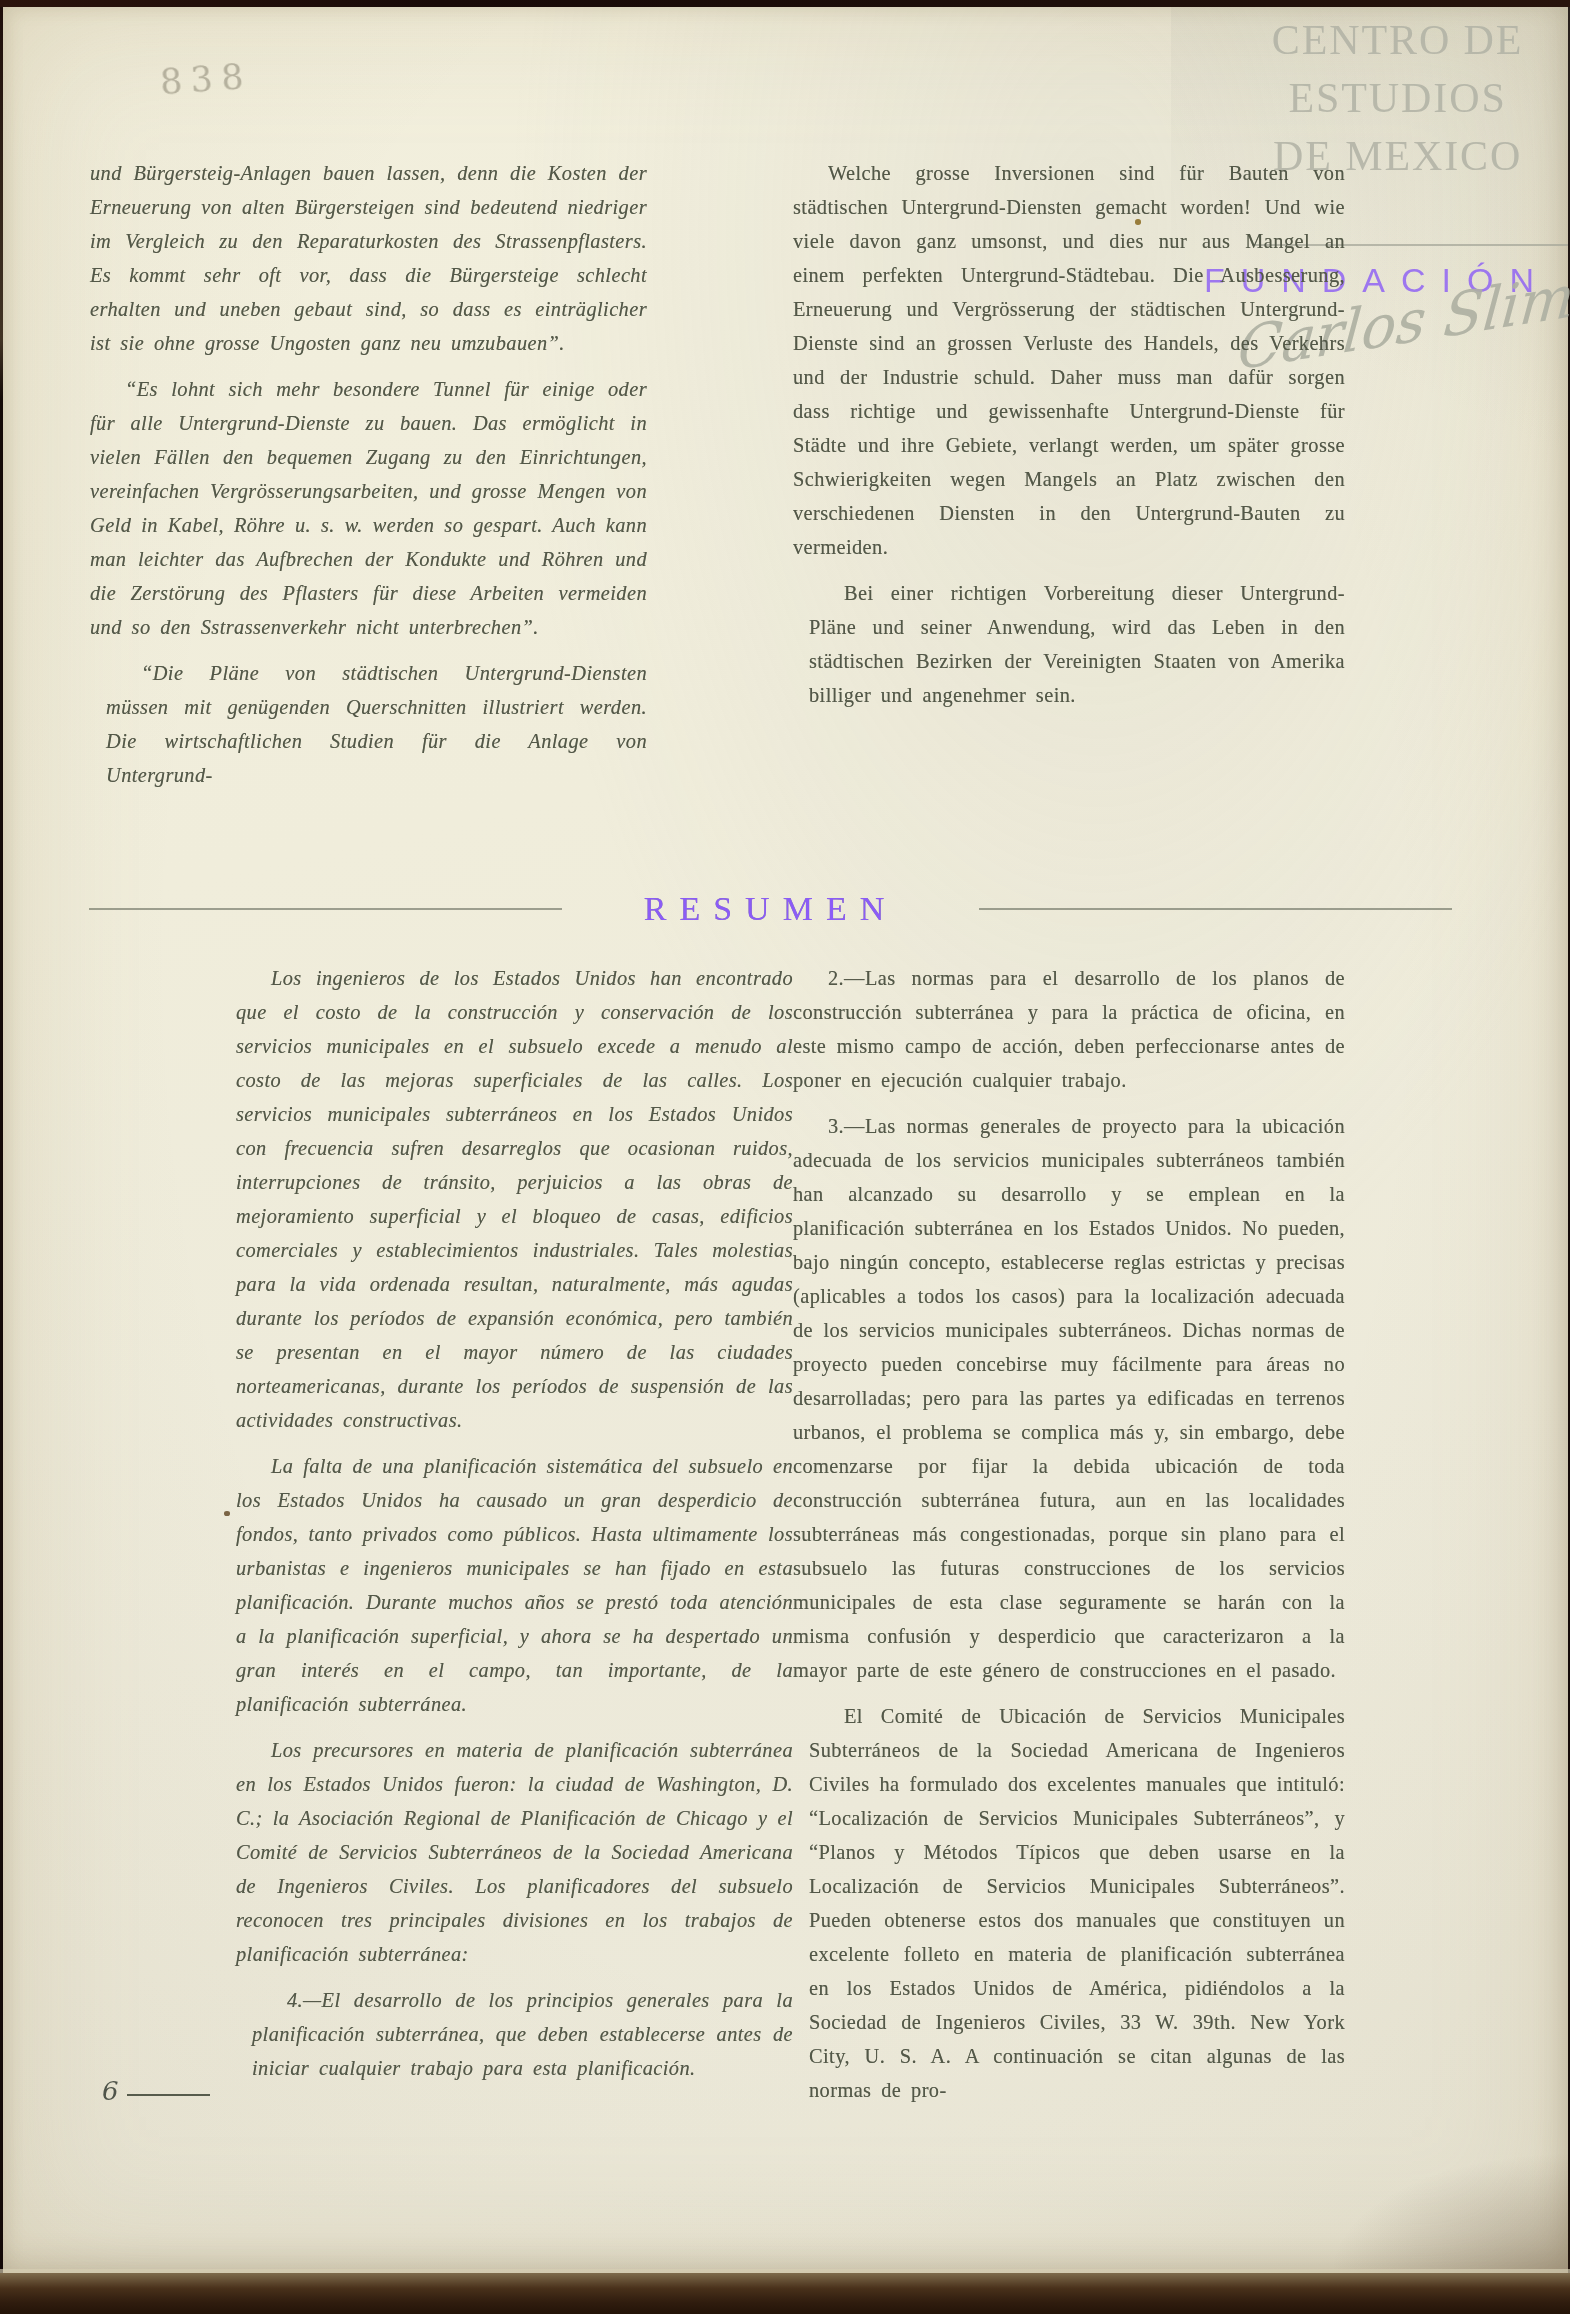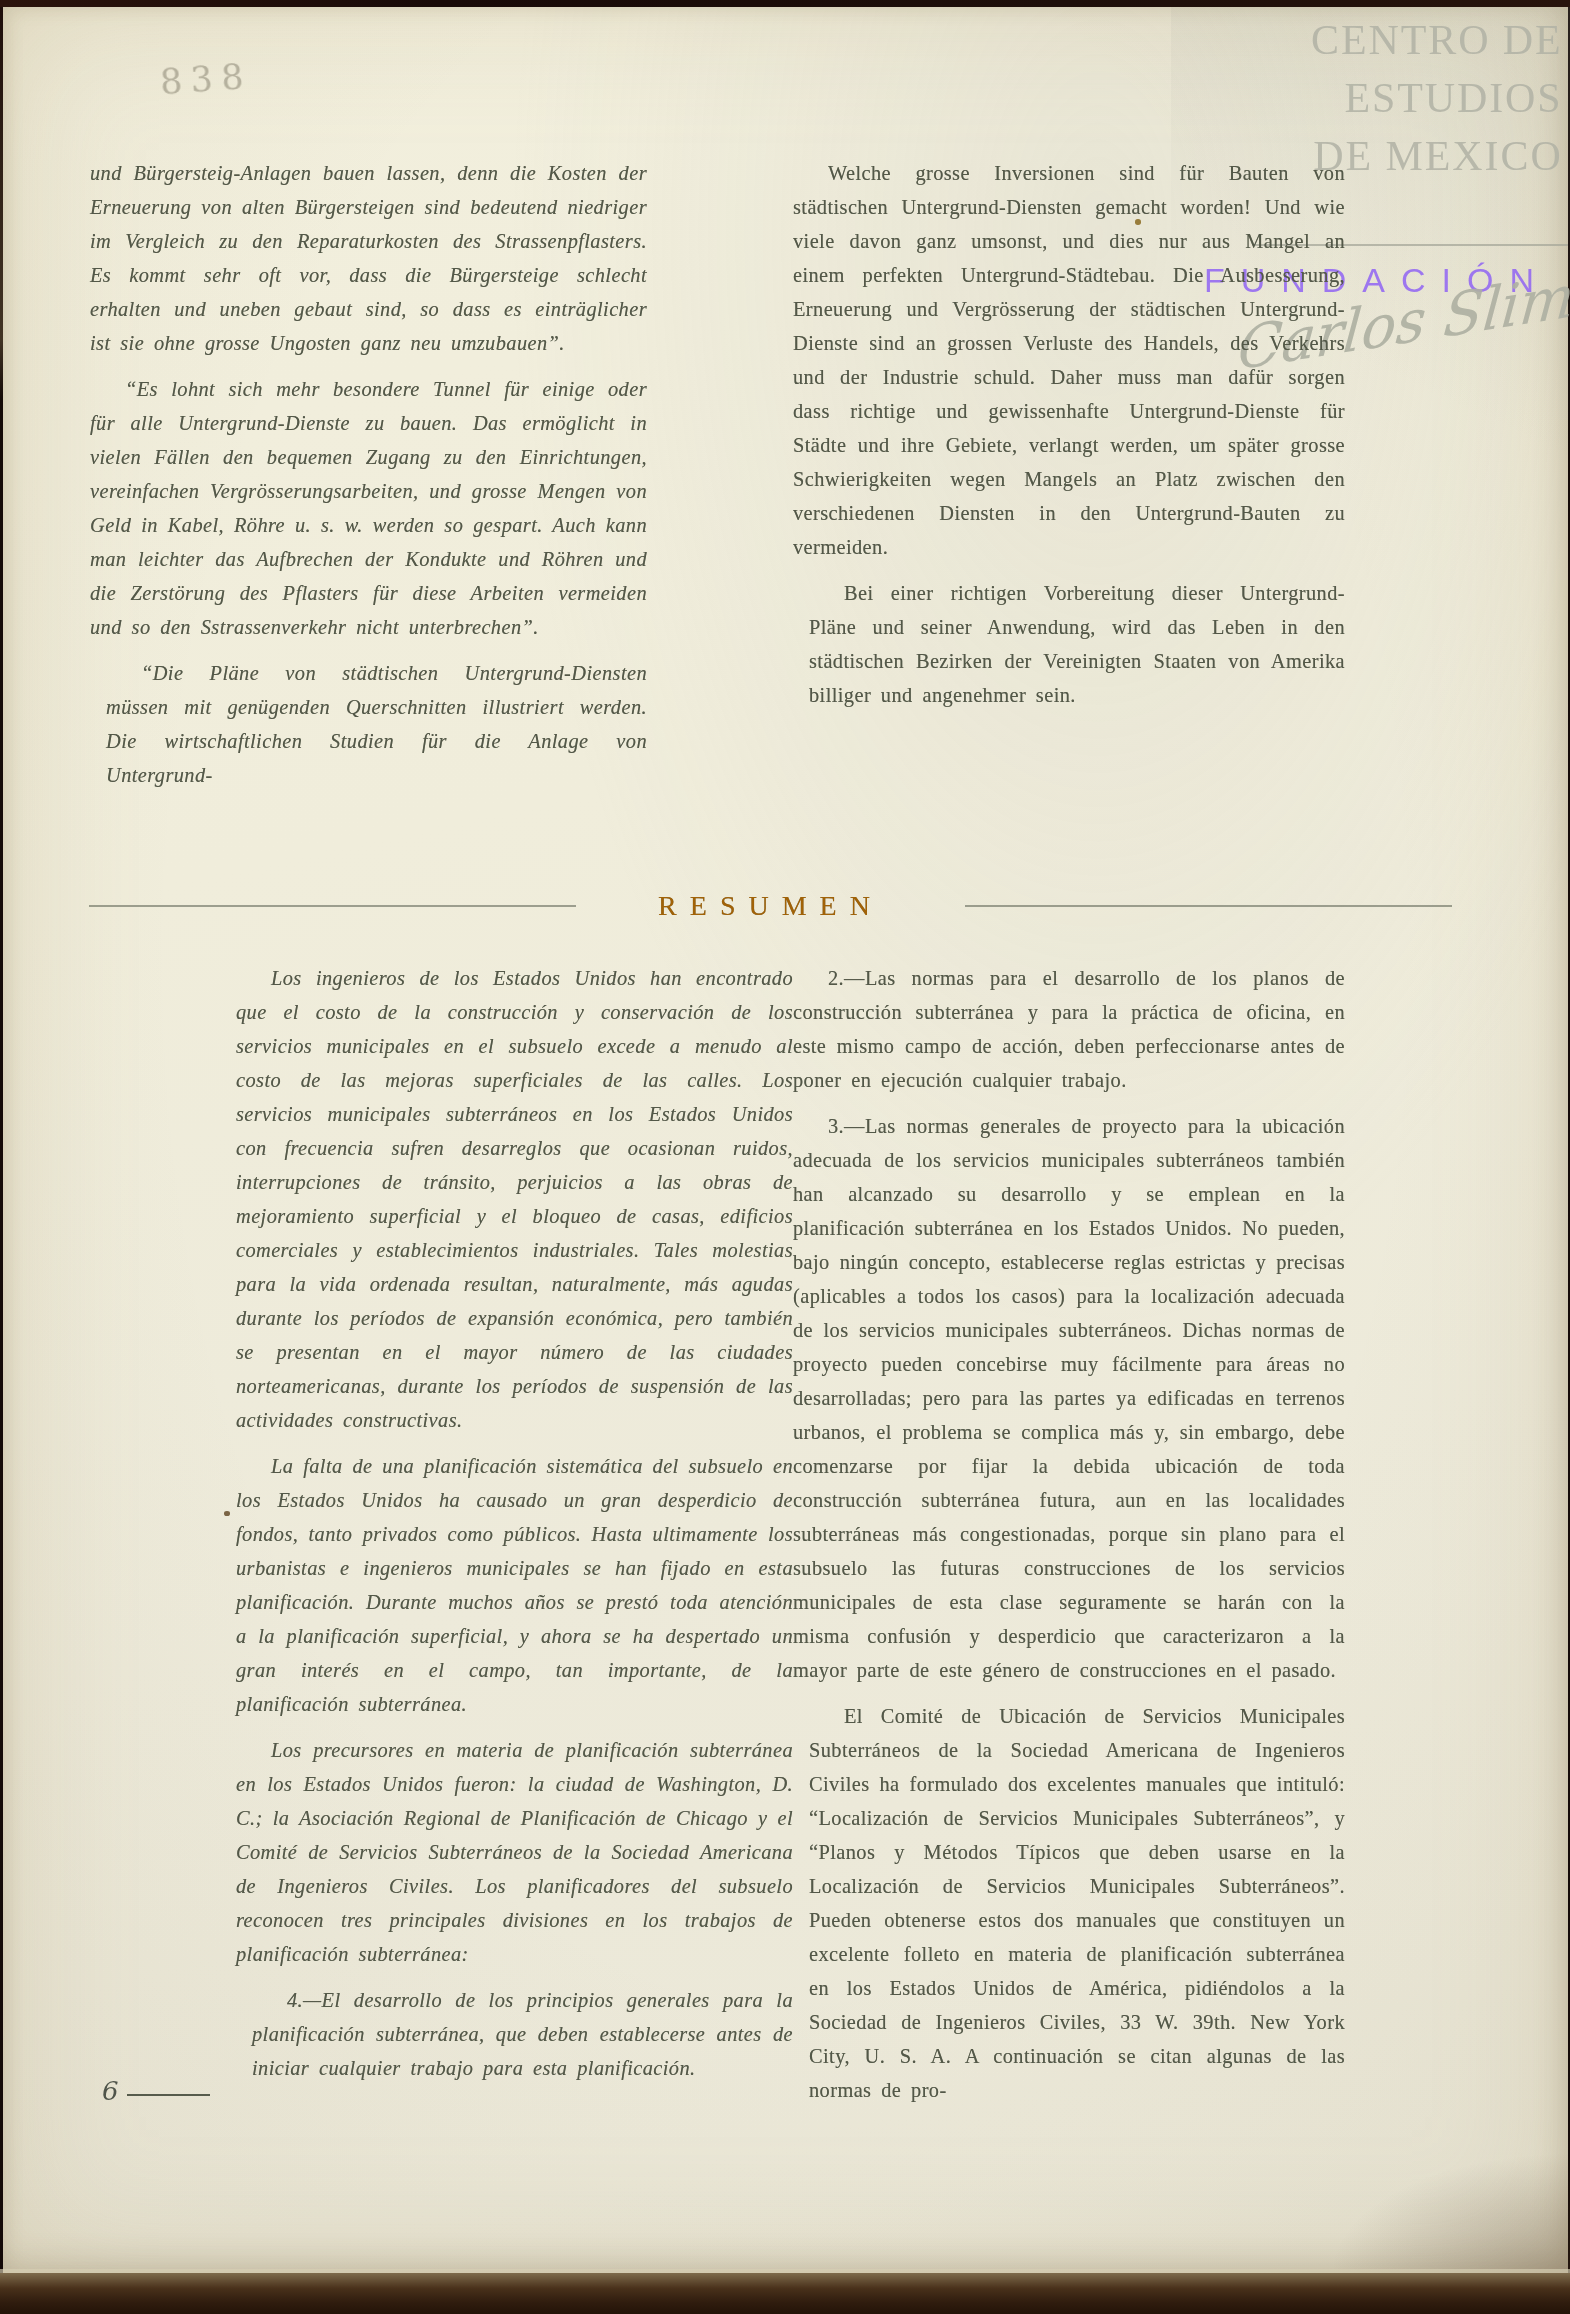--- a/index.html
+++ b/index.html
@@ -28,21 +28,21 @@
         background:radial-gradient(ellipse at 100% 100%, rgba(70,48,25,0.30), transparent 70%);}
 
   
   .stamp{position:absolute;left:160px;top:59px;font-family:"DejaVu Serif",serif;
         font-size:35px;letter-spacing:8.3px;color:#8f8a77;opacity:.58;
         transform:rotate(-4deg);filter:blur(0.6px);}
 
   
   .wm{position:absolute;top:11px;right:7.4px;width:330px;text-align:center;pointer-events:none;}
   .wm-line{font-family:"Liberation Serif",serif;font-size:42px;line-height:58px;
-        letter-spacing:1.9px;color:#b1b2a5;opacity:.85;white-space:nowrap;text-align:right;}
+        letter-spacing:1.9px;color:#b1b2a5;opacity:.85;white-space:nowrap;}
   .wm-rule{position:absolute;top:244px;left:1254px;width:314px;height:1.9px;
         background:#a6a79a;opacity:.75;}
   .wm-fundacion{position:absolute;top:261px;right:20px;font-family:"Liberation Sans",sans-serif;
         font-size:34px;letter-spacing:16px;color:#8b5cf6;opacity:.8;white-space:nowrap;}
   .wm-signature{position:absolute;top:286px;left:1236px;width:371px;
         font-family:"DejaVu Serif",serif;font-style:italic;font-size:58px;
         color:#aeb0a2;opacity:.9;transform:rotate(-9deg) skewX(-14deg);
         white-space:nowrap;pointer-events:none;}
 
   
@@ -55,22 +55,22 @@
   .col-left{width:557px;font-style:italic;}
   .col-right{width:552px;}
   .para{margin:0 0 12px 0;}
   .para:last-child{margin-bottom:0;margin-left:16px;}
   .indent{text-indent:35px;}
 
   
   .resumen{position:absolute;top:890px;left:89px;width:1363px;
         display:flex;align-items:center;}
   .resumen .rule{flex:1;height:1.9px;background:rgba(88,93,78,0.55);}
-  .resumen .title{margin:0 82px;font-size:28px;letter-spacing:13px;
-        color:#a16207;white-space:nowrap;text-shadow:0 0 0.5px rgba(79,84,74,0.6);}
+  .resumen .title{margin:0 82px;font-size:34px;letter-spacing:13px;
+        color:#8b5cf6;white-space:nowrap;text-shadow:0 0 0.5px rgba(79,84,74,0.6);}
 
   
   .folio{position:absolute;left:102px;top:2076px;display:flex;align-items:center;}
   .folio-num{font-family:"DejaVu Serif",serif;font-style:italic;font-size:26px;color:#4f544a;}
   .folio-dash{display:inline-block;width:83px;height:1.9px;background:#565b4c;margin-left:8.3px;margin-top:7.4px;}
 
   .speck{position:absolute;border-radius:50%;}
   .speck-1{left:1135px;top:219px;width:5.6px;height:5.6px;background:#8a6a1f;opacity:.85;}
   .speck-2{left:224px;top:1511px;width:5.6px;height:4.6px;background:#5e421f;opacity:.8;}
 </style>

